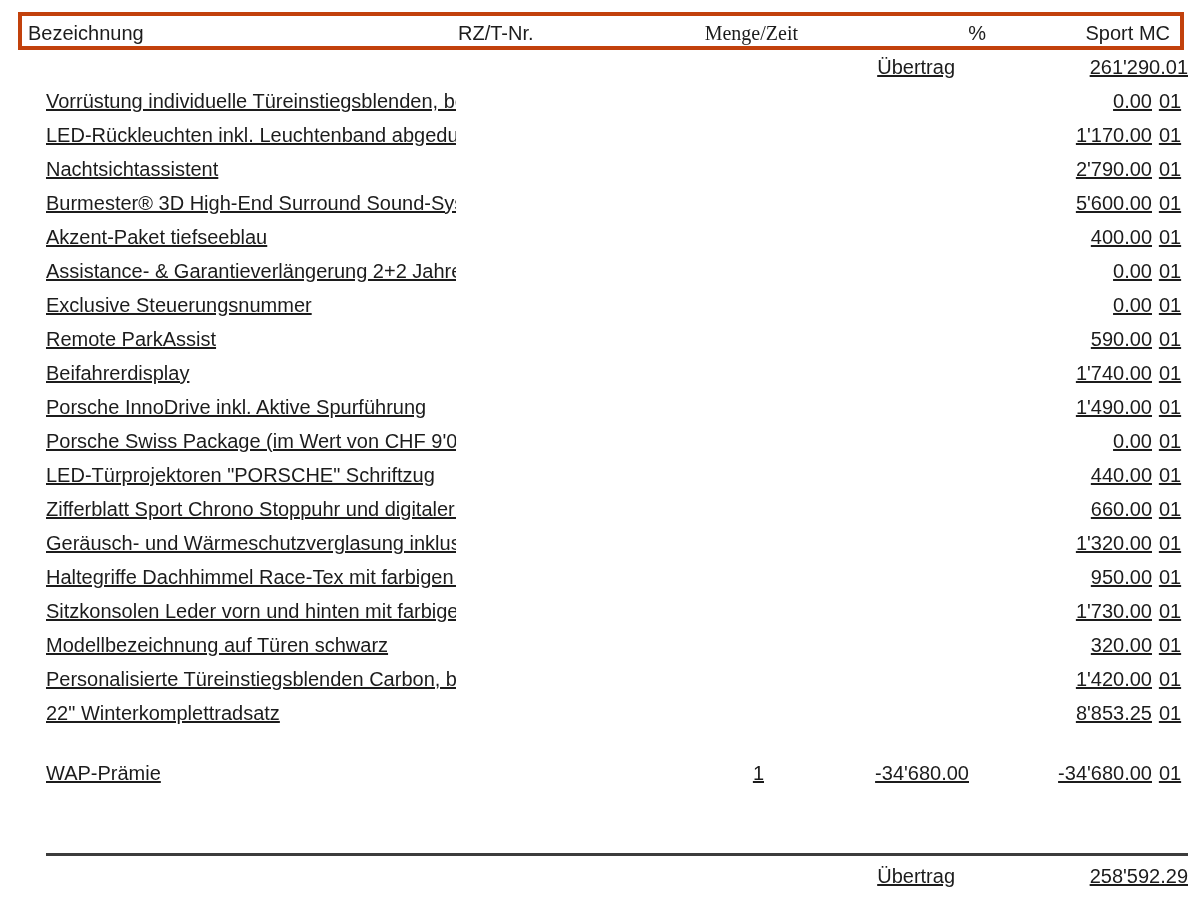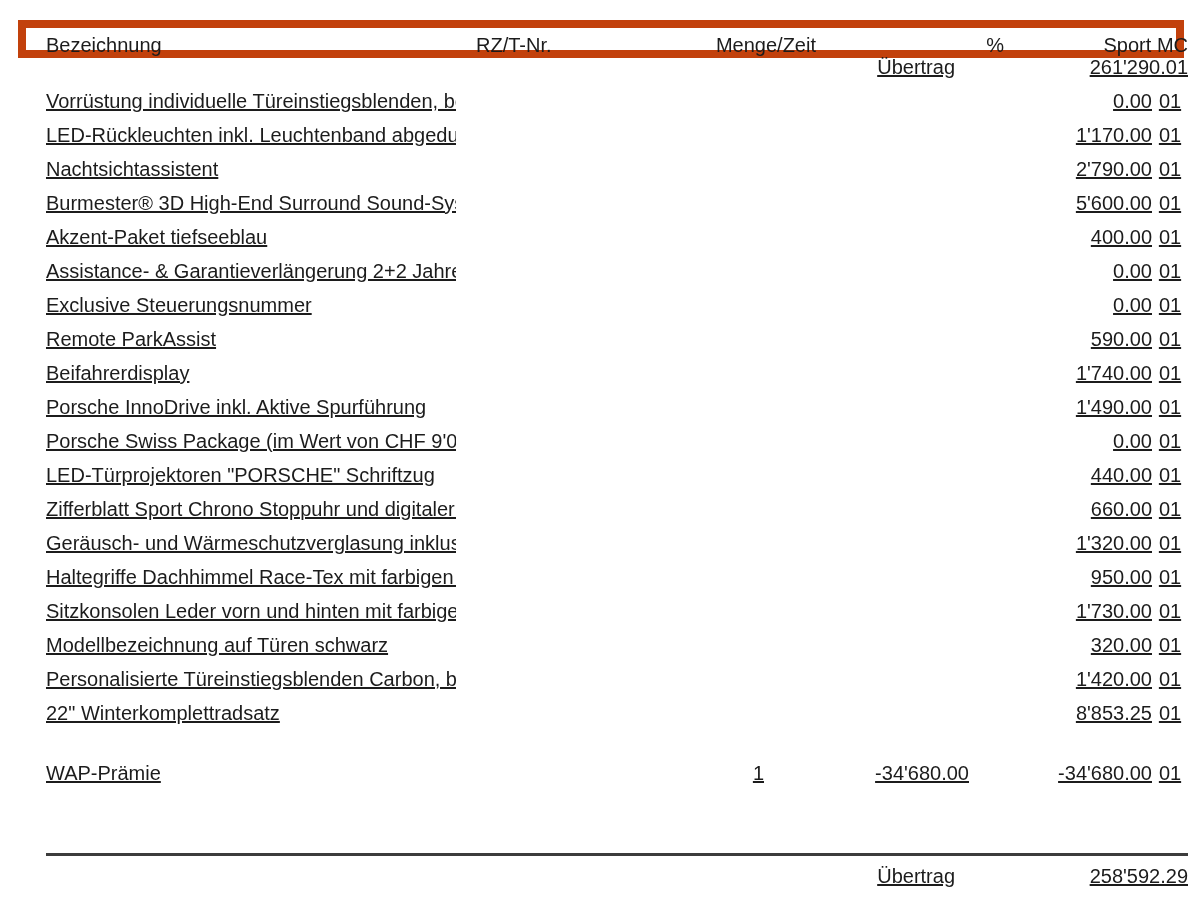--- a/index.html
+++ b/index.html
@@ -18,30 +18,30 @@
   }
   .c {
     font-size: 20px;
     line-height: 34px;
     white-space: nowrap;
     overflow: hidden;
   }
   
   .header-box {
     position: absolute;
-    top: 20px; left: 18px;
+    top: 12px; left: 18px;
     width: 1166px; height: 38px;
-    border: 8px solid #c2410c;
+    border: 4px solid #c2410c;
     box-sizing: border-box;
-    padding: 0 20px;
+    padding: 0 6px;
     background: #ffffff;
   }
   .header-box .c { line-height: 34px; }
   .h-rz    { padding-left: 20px; }
-  .h-menge { text-align: right; }
+  .h-menge { text-align: right; font-family: Liberation Serif, serif; }
   .h-preis { text-align: right; margin-top: 41px; }
   .h-pct   { text-align: right; padding-right: 7px; }
   .h-gesamt{ grid-column: 6 / 8; text-align: right; }
   
   .body {
     position: absolute;
     top: 50px; left: 46px;
     width: 1142px;
     text-decoration: underline;
   }

